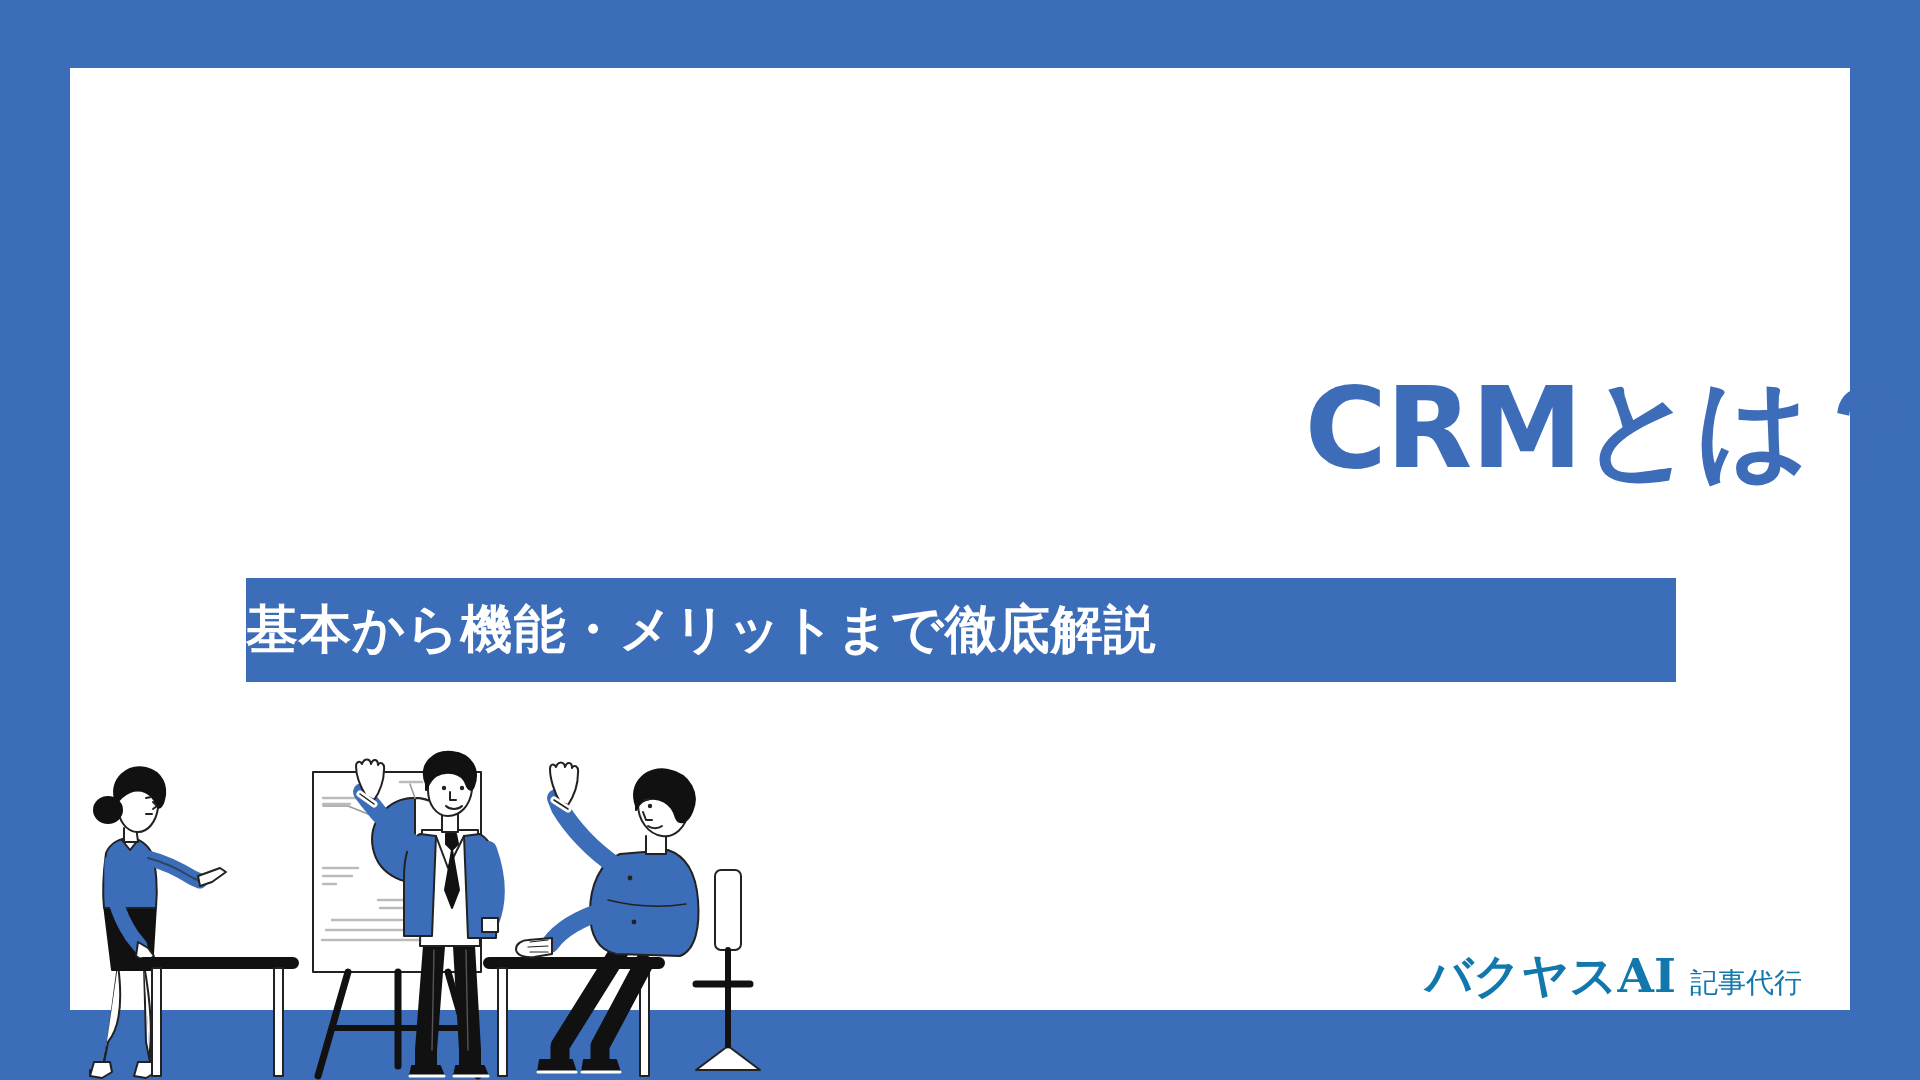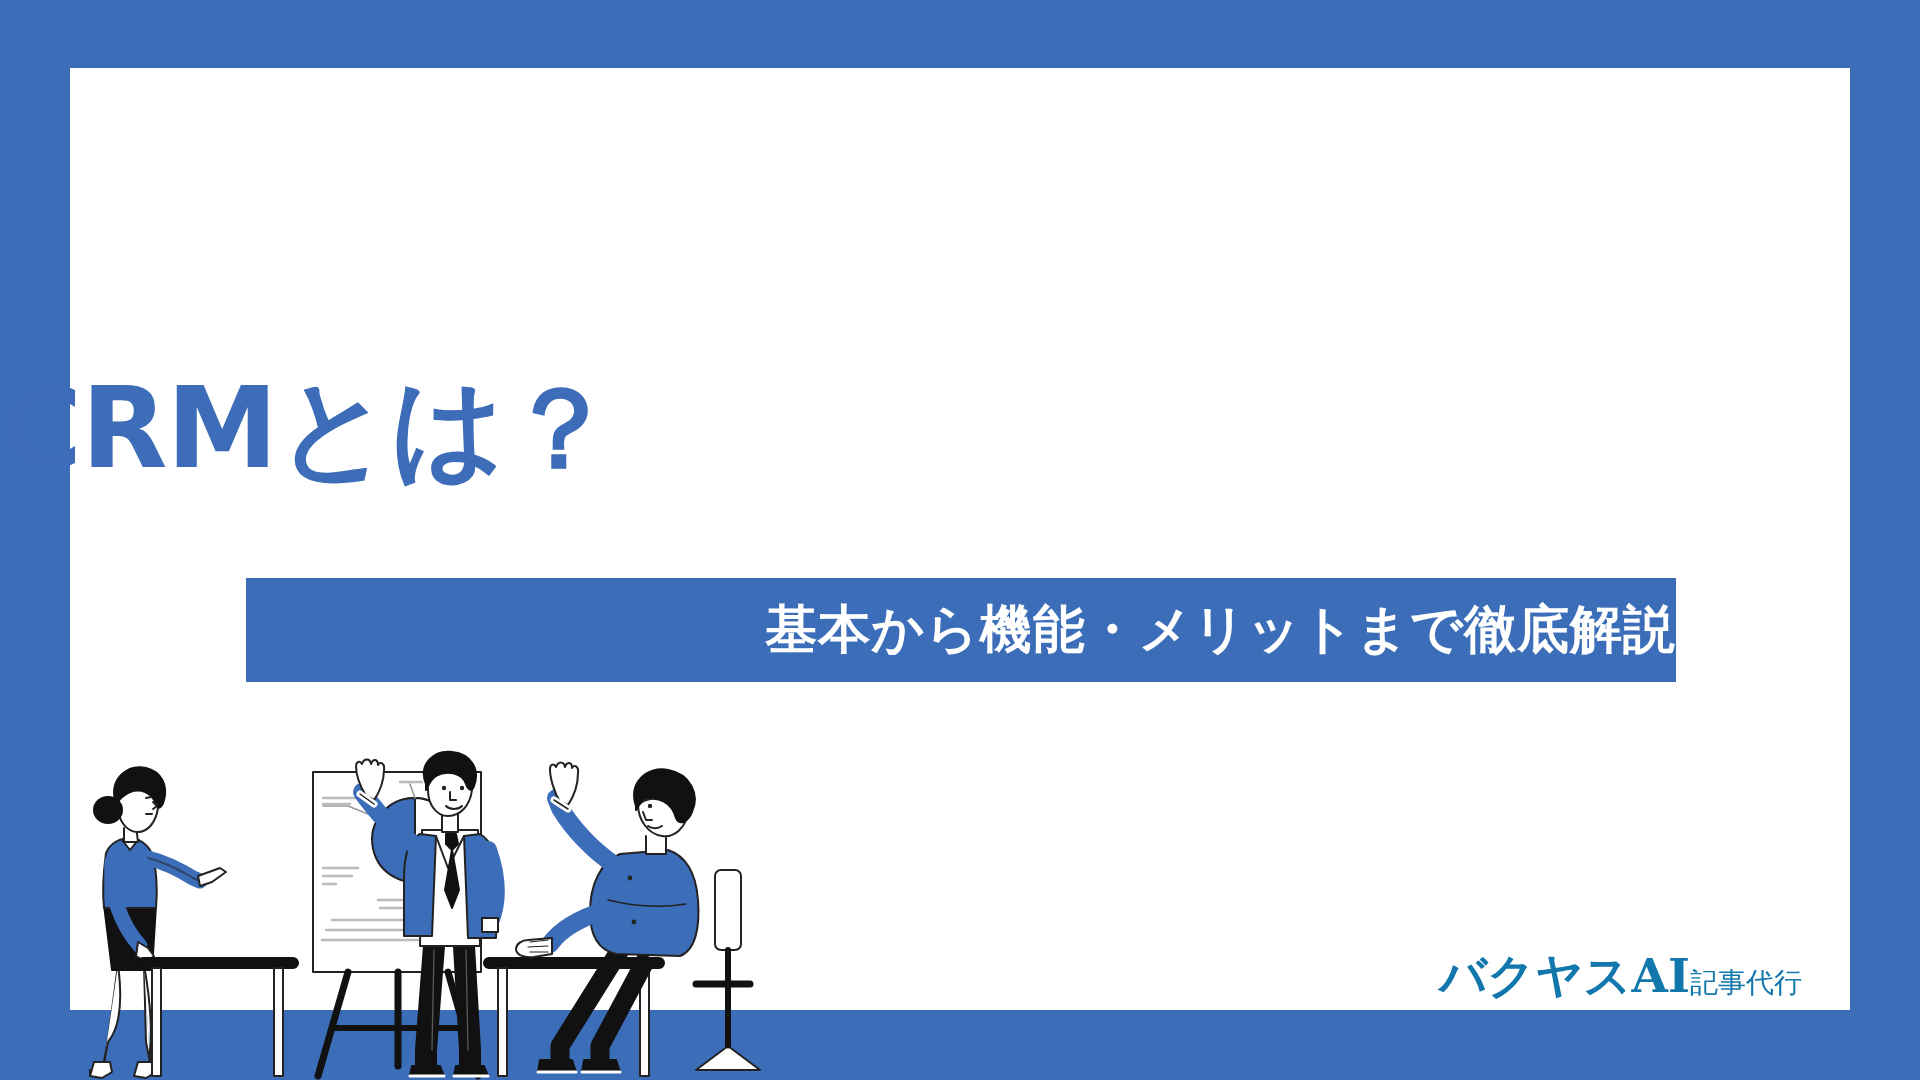--- a/index.html
+++ b/index.html
@@ -18,55 +18,56 @@
     position:absolute;
     left:70px; top:68px;
     width:1780px; height:942px;
     background:#FFFFFF;
   }
   
   #headline {
     position:absolute;
     left:0; top:370px;
     width:1920px;
-    text-align:left;
+    text-align:right;
     color:#3D6DB8;
     font-family:"DejaVu Sans","Liberation Sans",sans-serif;
     font-weight:bold;
     font-size:112px;
     line-height:1.05;
     letter-spacing:-1px;
     white-space:nowrap;
     z-index:6;
   }
   
   #subtitle-banner {
     position:absolute;
     left:246px; top:578px;
     width:1430px; height:104px;
     background:#3C6DB8;
     display:flex;
     align-items:center;
-    justify-content:flex-end;
+    justify-content:flex-start;
     z-index:6;
   }
   #subtitle-text {
     color:#FFFFFF;
     font-family:"DejaVu Sans","Liberation Sans",sans-serif;
     font-weight:bold;
     font-size:52px;
     letter-spacing:1px;
     white-space:nowrap;
   }
   
   #logo {
     position:absolute;
     right:118px; bottom:72px;
     display:flex;
     align-items:baseline;
+    gap:14px;
     z-index:7;
   }
   #logo-main {
     font-family:"DejaVu Serif","Liberation Serif",serif;
     font-size:47px;
     font-weight:bold;
     color:#1277AC;
     letter-spacing:0px;
     white-space:nowrap;
   }

